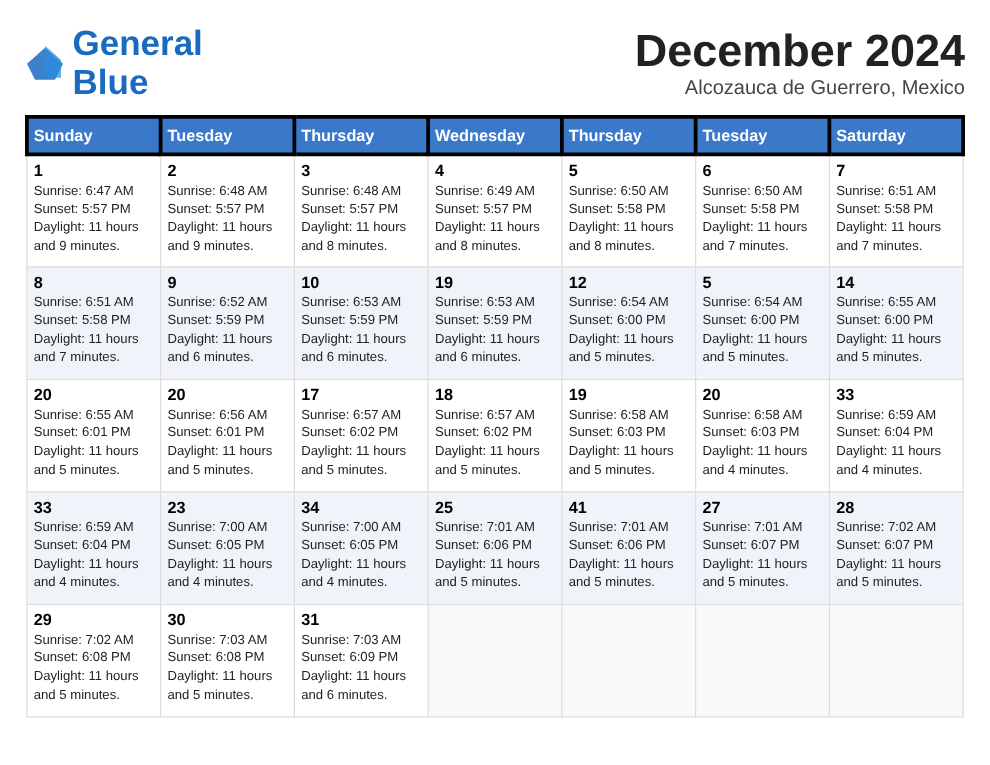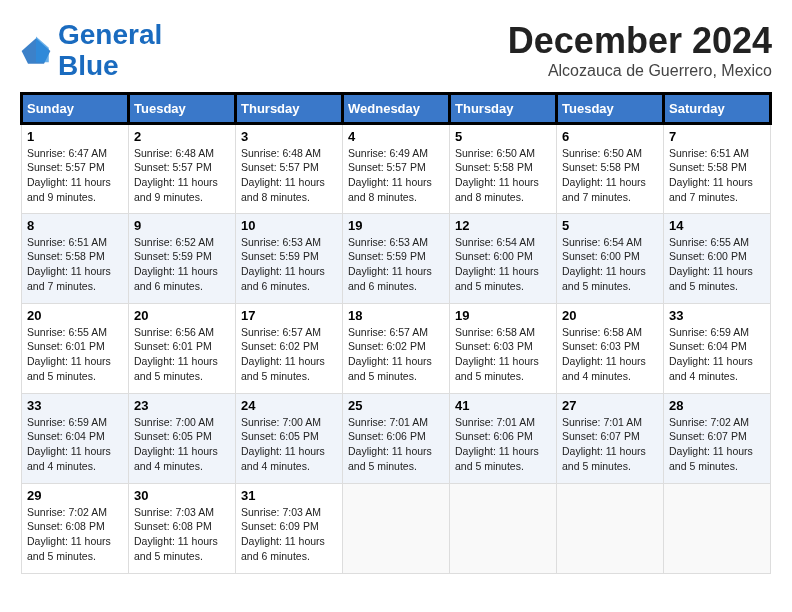--- a/index.html
+++ b/index.html
@@ -174,21 +174,21 @@
         <td><span class="day-num">20</span>
 <span class="day-info">Sunrise: 6:58 AM<br>Sunset: 6:03 PM<br>Daylight: 11 hours and 4 minutes.</span></td>
         <td><span class="day-num">33</span>
 <span class="day-info">Sunrise: 6:59 AM<br>Sunset: 6:04 PM<br>Daylight: 11 hours and 4 minutes.</span></td>
       </tr>
       <tr class="week-row">
         <td><span class="day-num">33</span>
 <span class="day-info">Sunrise: 6:59 AM<br>Sunset: 6:04 PM<br>Daylight: 11 hours and 4 minutes.</span></td>
         <td><span class="day-num">23</span>
 <span class="day-info">Sunrise: 7:00 AM<br>Sunset: 6:05 PM<br>Daylight: 11 hours and 4 minutes.</span></td>
-        <td><span class="day-num">24</span>
+        <td><span class="day-num">34</span>
 <span class="day-info">Sunrise: 7:00 AM<br>Sunset: 6:05 PM<br>Daylight: 11 hours and 4 minutes.</span></td>
         <td><span class="day-num">25</span>
 <span class="day-info">Sunrise: 7:01 AM<br>Sunset: 6:06 PM<br>Daylight: 11 hours and 5 minutes.</span></td>
         <td><span class="day-num">41</span>
 <span class="day-info">Sunrise: 7:01 AM<br>Sunset: 6:06 PM<br>Daylight: 11 hours and 5 minutes.</span></td>
         <td><span class="day-num">27</span>
 <span class="day-info">Sunrise: 7:01 AM<br>Sunset: 6:07 PM<br>Daylight: 11 hours and 5 minutes.</span></td>
         <td><span class="day-num">28</span>
 <span class="day-info">Sunrise: 7:02 AM<br>Sunset: 6:07 PM<br>Daylight: 11 hours and 5 minutes.</span></td>
       </tr>

